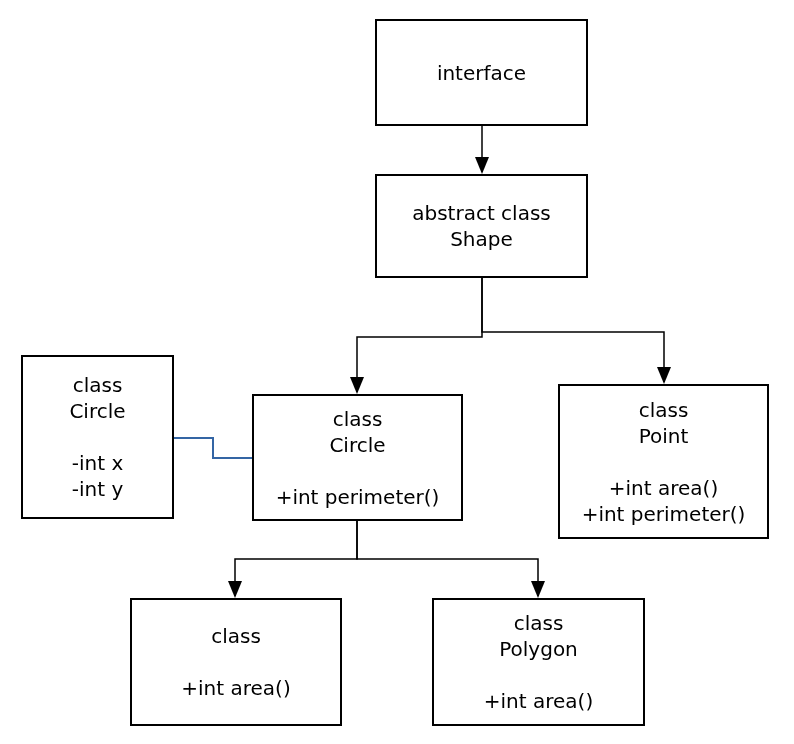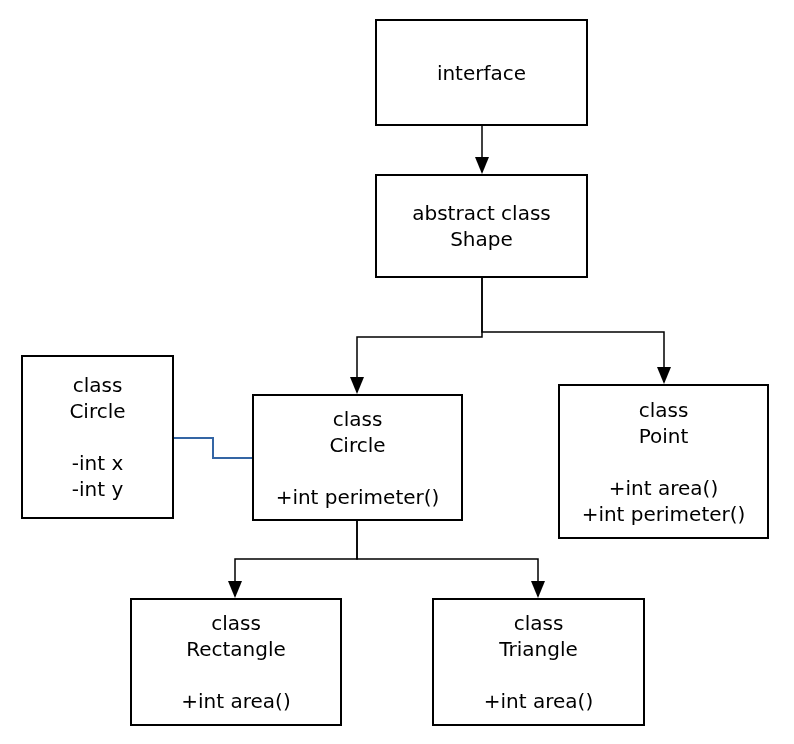--- a/index.html
+++ b/index.html
@@ -121,25 +121,24 @@
   <div class="node" id="node-circle">
     <div class="line">class</div>
     <div class="line">Point</div>
     <div class="line"></div>
     <div class="line">+int area()</div>
     <div class="line">+int perimeter()</div>
   </div>
 
   <div class="node" id="node-rectangle">
     <div class="line">class</div>
-    <div class="line">Rectangle</div>
     <div class="line"></div>
     <div class="line">+int area()</div>
   </div>
 
   <div class="node" id="node-triangle">
     <div class="line">class</div>
-    <div class="line">Triangle</div>
+    <div class="line">Polygon</div>
     <div class="line"></div>
     <div class="line">+int area()</div>
   </div>
 
 </div>
 
 </body></html>

